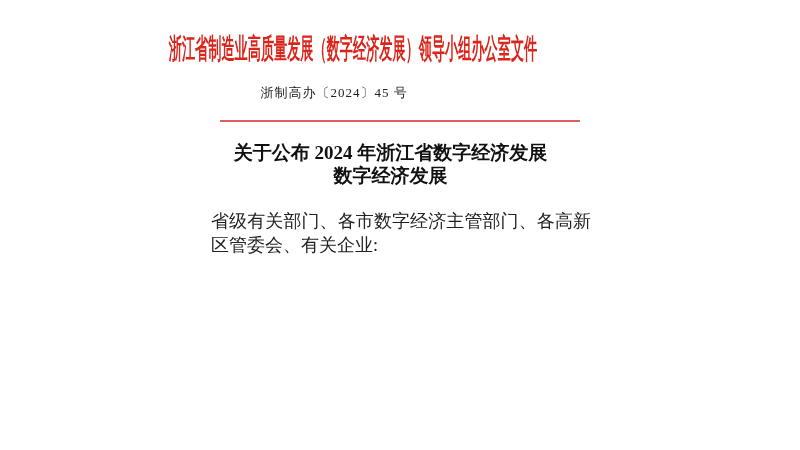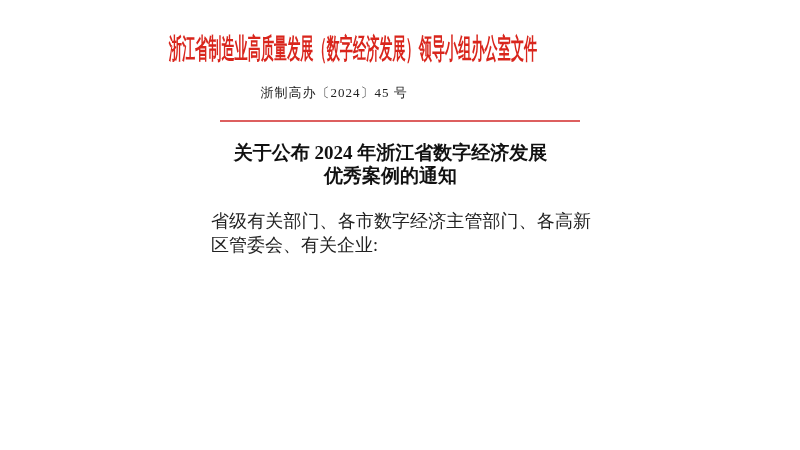--- a/index.html
+++ b/index.html
@@ -84,20 +84,20 @@
   <div class="org-title">
     <span class="org-title-text">浙江省制造业高质量发展（数字经济发展）领导小组办公室文件</span>
   </div>
 
   <div class="doc-number">浙制高办〔2024〕45 号</div>
 
   <div class="red-line"></div>
 
   <div class="doc-title">
     <div>关于公布 2024 年浙江省数字经济发展</div>
-    <div>优秀案例的通知</div>
+    <div>数字经济发展</div>
   </div>
 
   <div class="body-text">
     <p class="salutation">省级有关部门、各市数字经济主管部门、各高新区管委会、有关企业:</p>
   </div>
 
 </div>
 
 </body></html>

